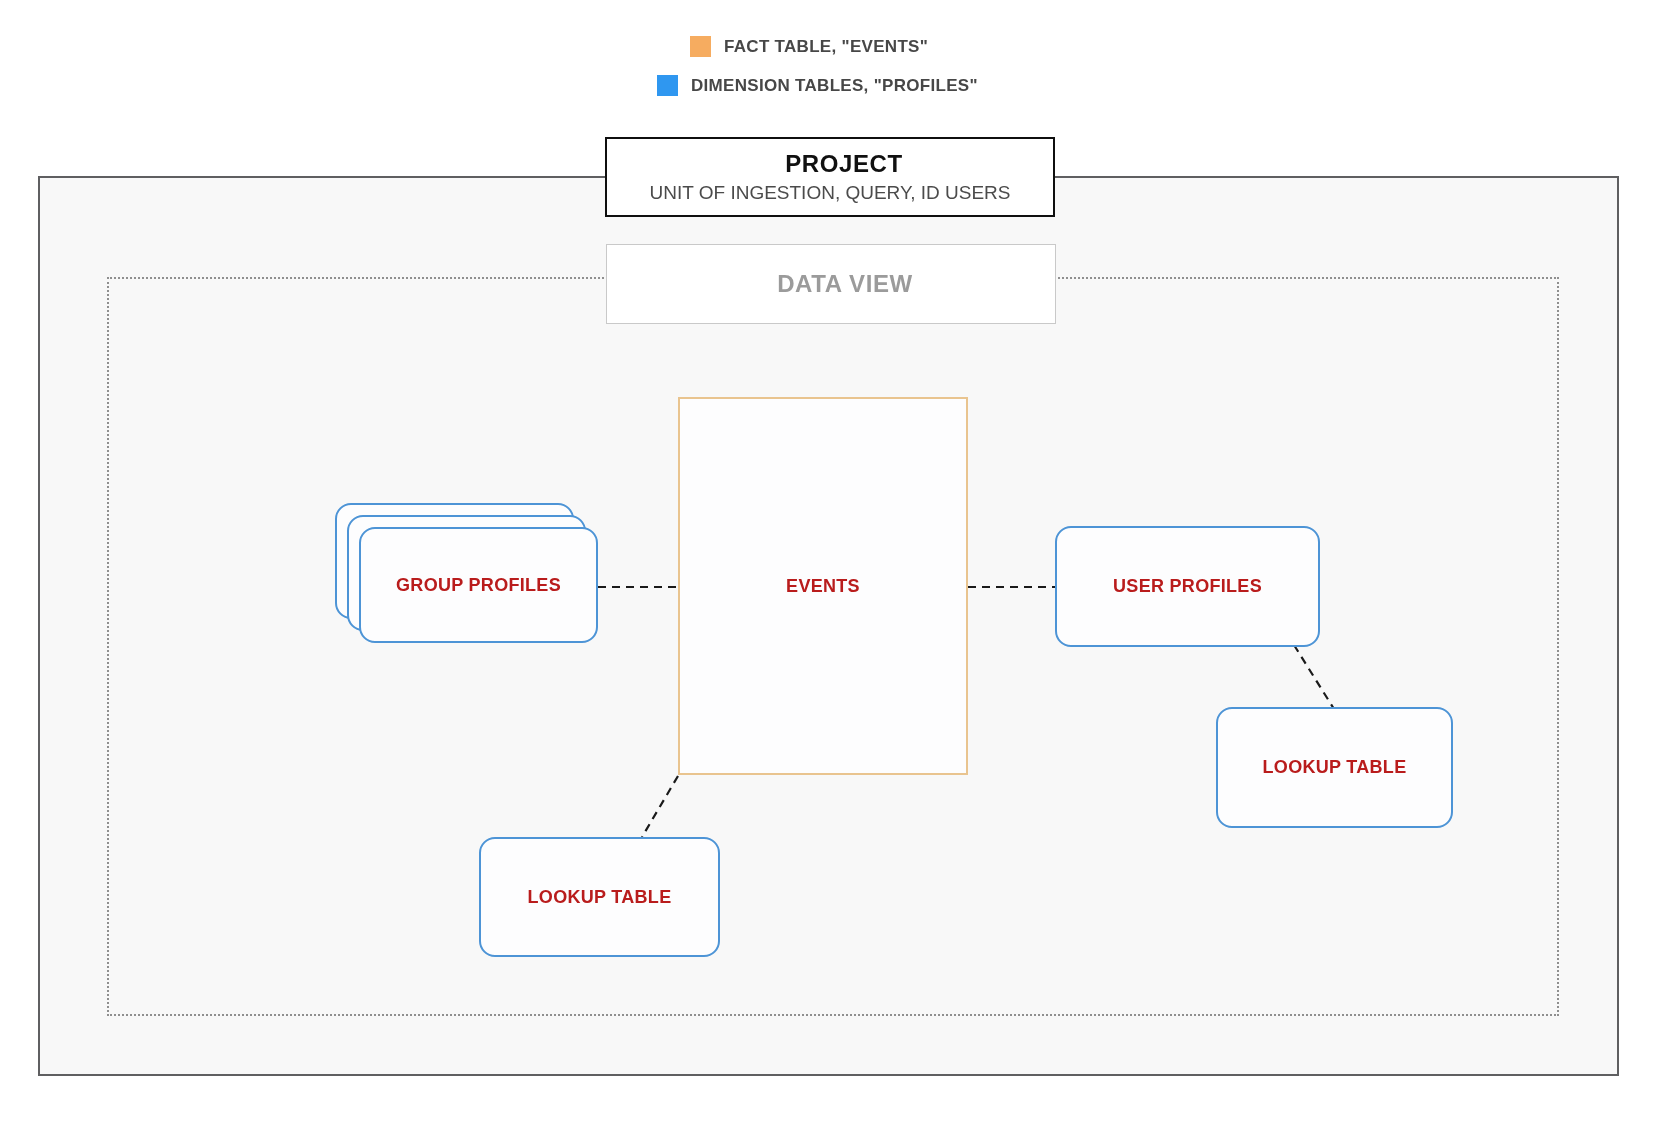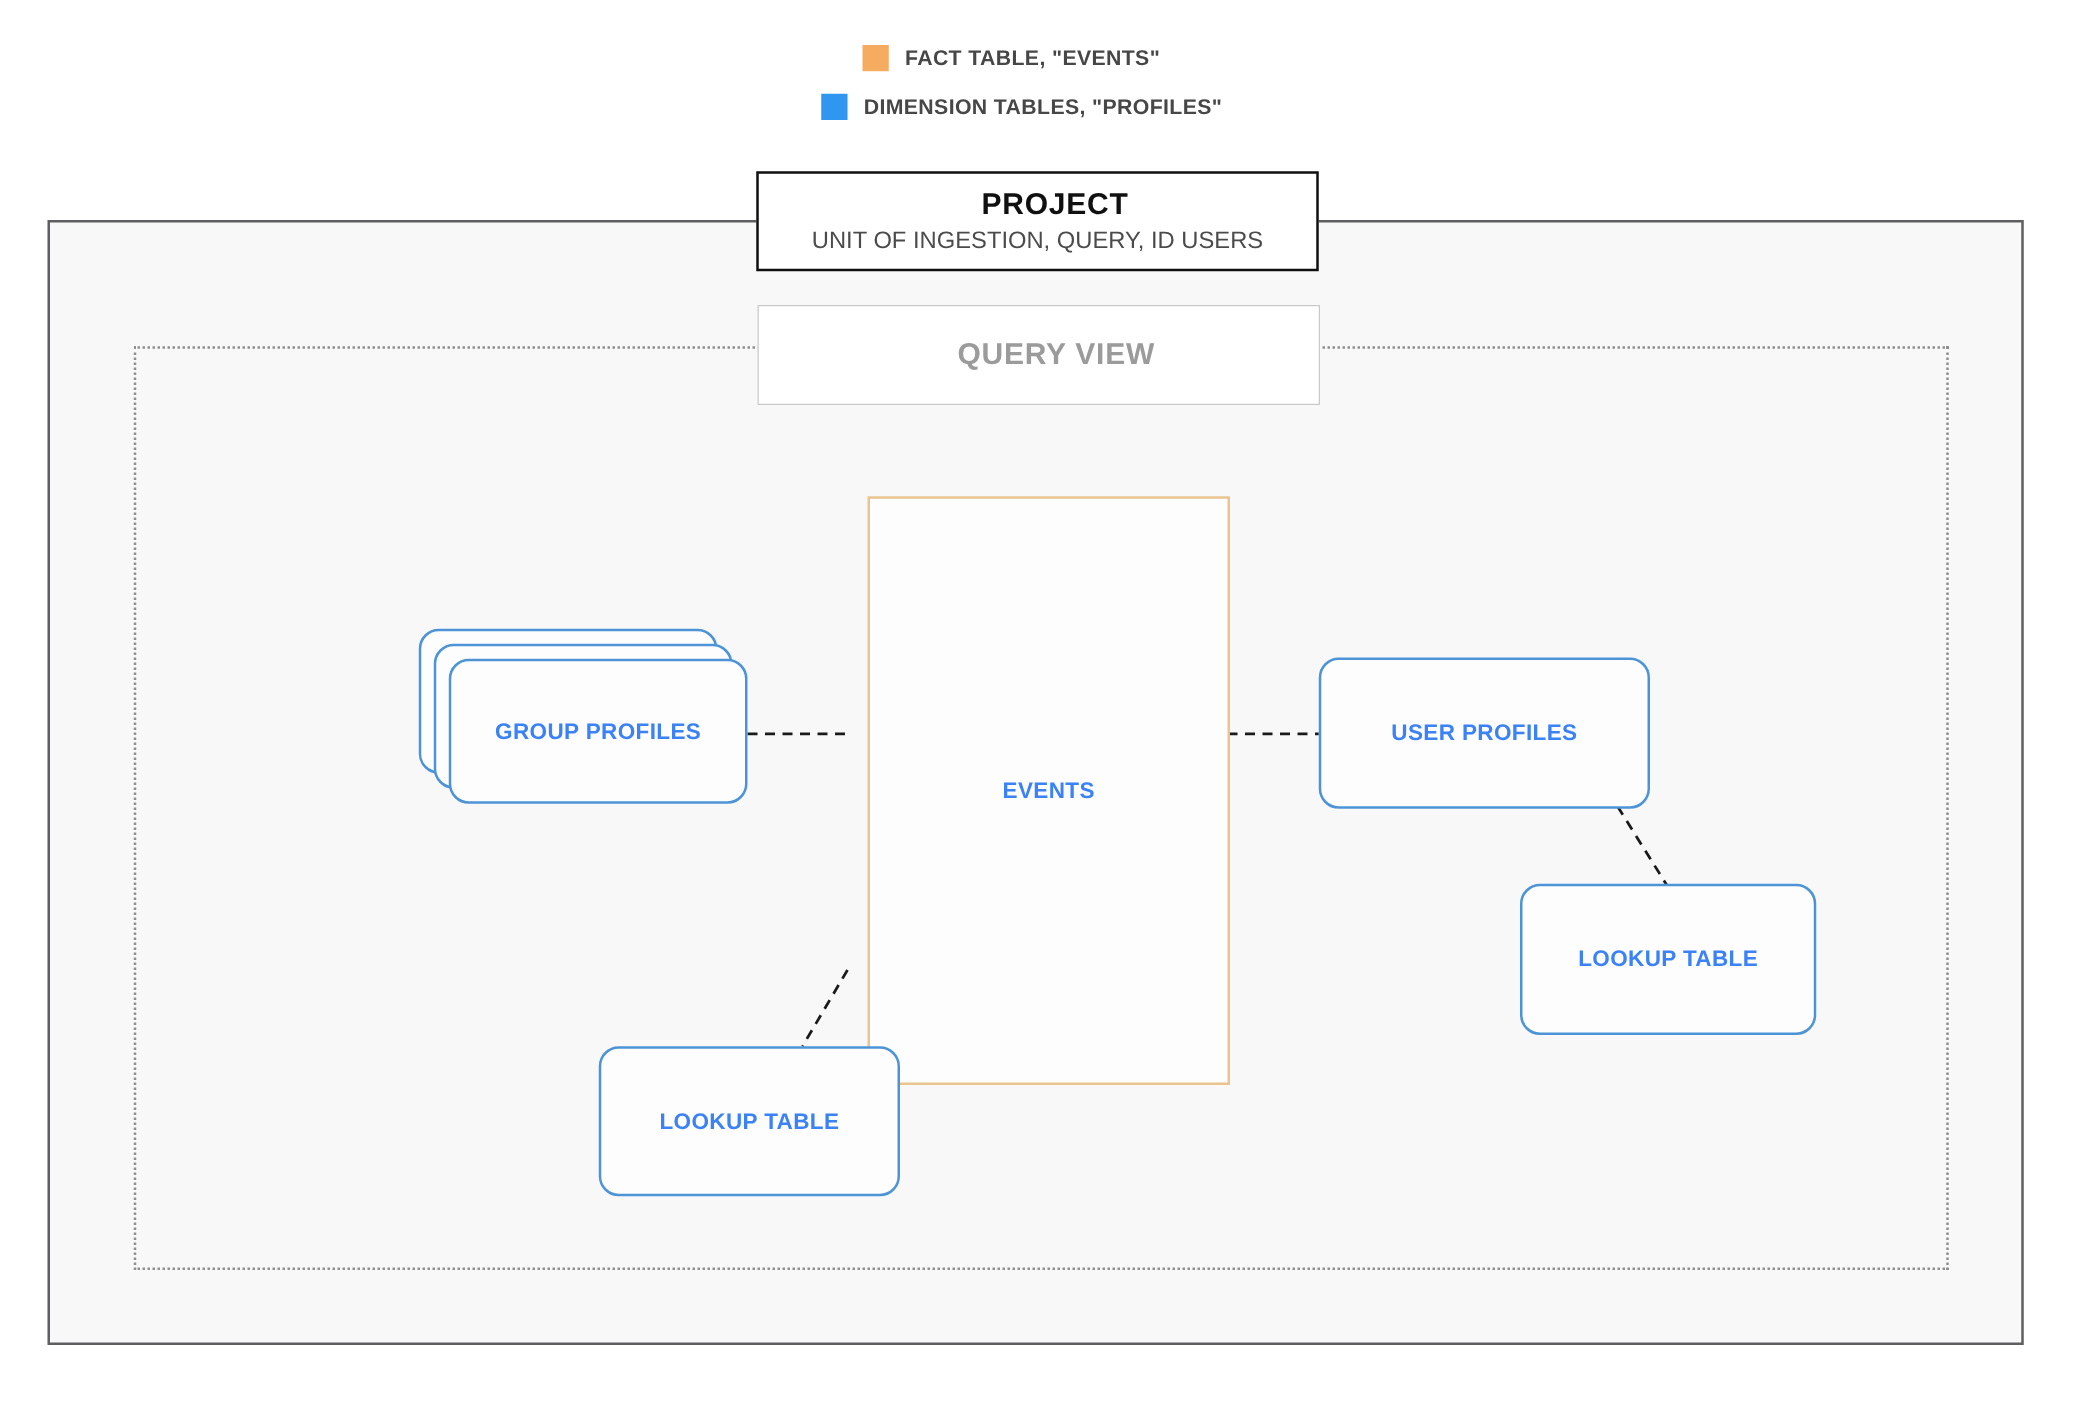--- a/index.html
+++ b/index.html
@@ -102,35 +102,34 @@
   
   .node {
     position: absolute;
     box-sizing: border-box;
     display: flex;
     align-items: center;
     justify-content: center;
     background: #fdfdfe;
     font-size: 18px;
     font-weight: bold;
-    color: #3b82f6;
+    color: #b91c1c;
     letter-spacing: 0.3px;
     text-align: center;
     white-space: nowrap;
   }
   .node-blue {
     border: 2px solid #4d94d6;
     border-radius: 16px;
   }
   .node-events {
     left: 678px; top: 397px;
-    width: 290px; height: 471px;
+    width: 290px; height: 378px;
     border: 2px solid #e9c48f;
     background: #fdfdfe;
-    margin-left: 16px;
   }
   .group-card-back  { left: 335px; top: 503px; width: 239px; height: 116px; }
   .group-card-mid   { left: 347px; top: 515px; width: 239px; height: 116px; }
   .group-card-front { left: 359px; top: 527px; width: 239px; height: 116px; }
   .node-user-profiles  { left: 1055px; top: 526px; width: 265px; height: 121px; }
   .node-lookup-right   { left: 1216px; top: 707px; width: 237px; height: 121px; }
   .node-lookup-bottom  { left: 479px;  top: 837px; width: 241px; height: 120px; }
 </style>
 </head>
 <body>
@@ -177,16 +176,16 @@
   <div class="node node-blue node-lookup-bottom">
     <span>LOOKUP TABLE</span>
   </div>
 
   <div class="title-box project-box">
     <div class="box-title">PROJECT</div>
     <div class="box-subtitle">UNIT OF INGESTION, QUERY, ID USERS</div>
   </div>
 
   <div class="title-box dataview-box">
-    <div class="box-title">QUERY VIEW</div>
+    <div class="box-title">DATA VIEW</div>
   </div>
 
 </div>
 
 </body></html>

